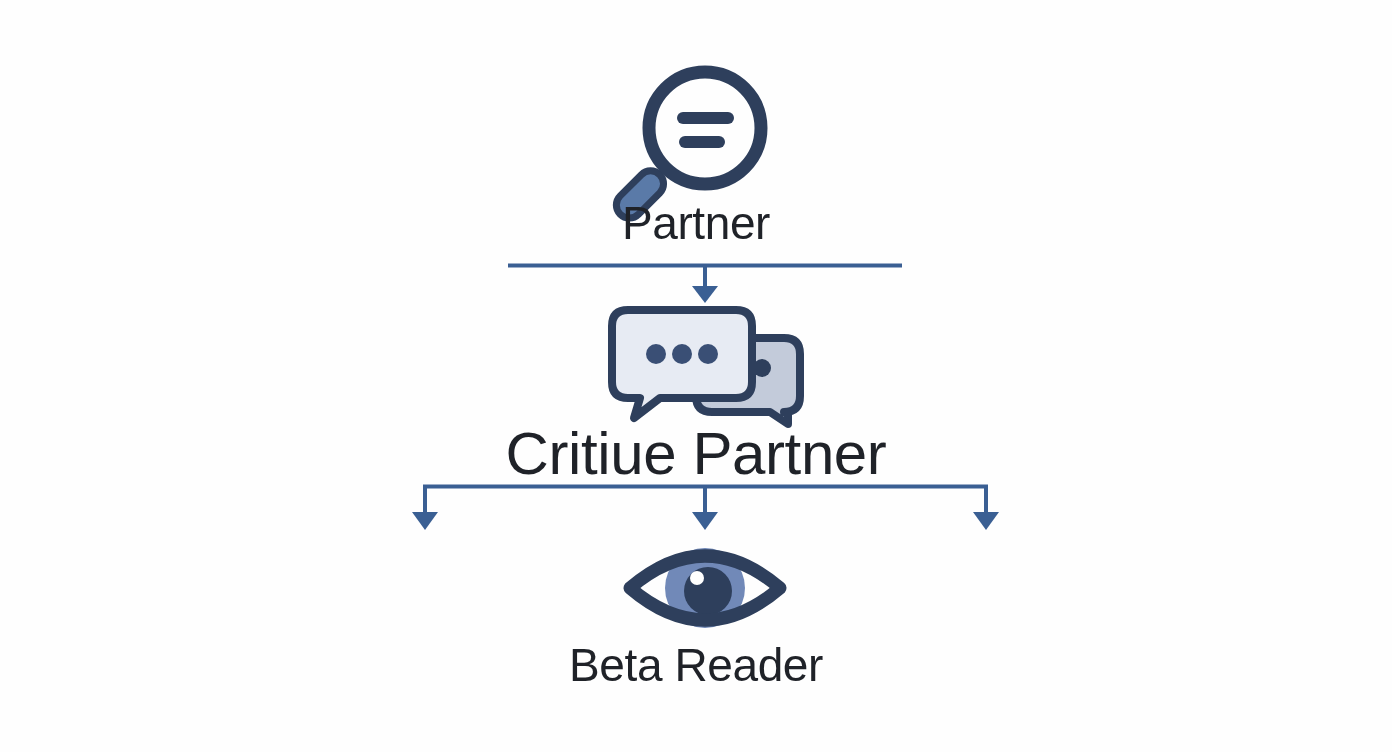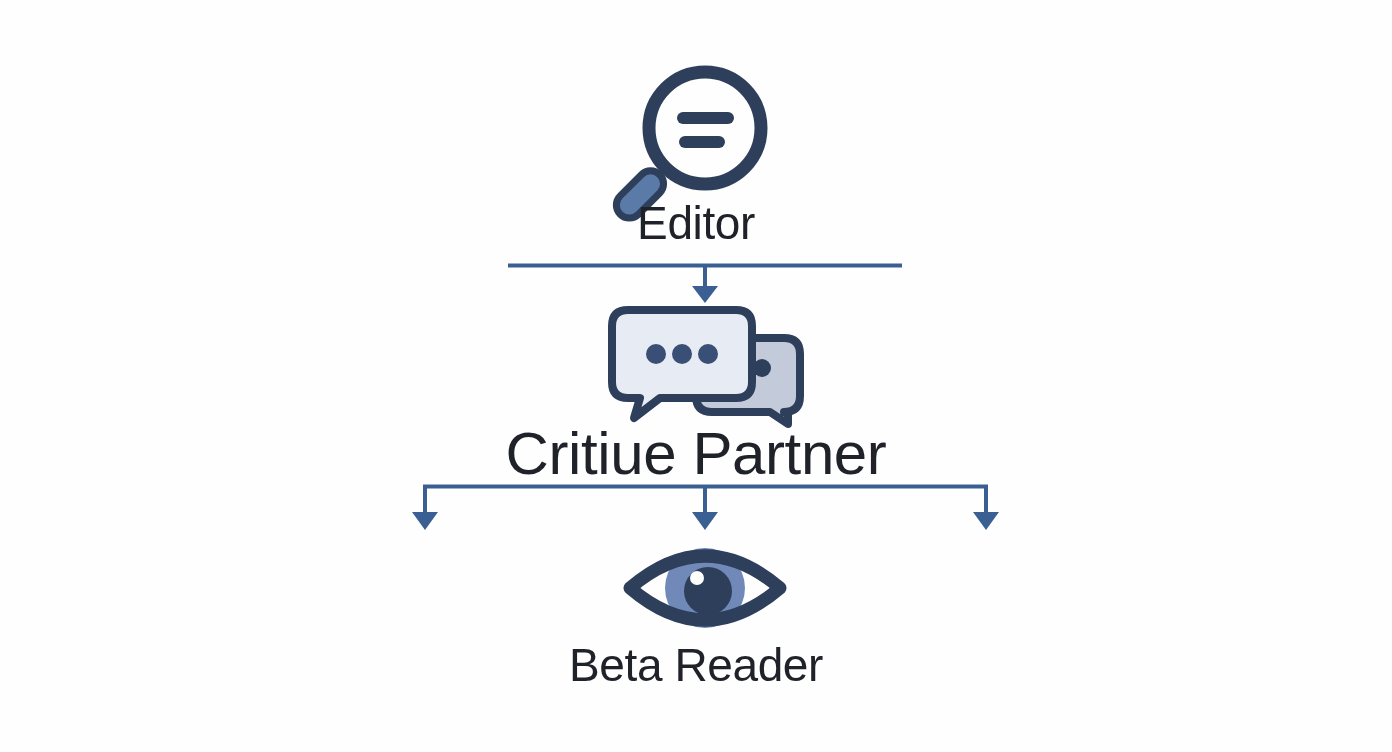--- a/index.html
+++ b/index.html
@@ -133,19 +133,19 @@
 
       <circle cx="697" cy="578" r="7" fill="#ffffff"></circle>
 
       <path d="M 630 588
                Q 705 524 780 588
                Q 705 652 630 588 Z" fill="none" stroke="#2e3f5c" stroke-width="13" stroke-linejoin="round"></path>
     </g>
 
   </svg>
 
-  <div class="node-label" id="label-editor">Editor</div>
+  <div class="node-label" id="label-editor">Partner</div>
 
   <div class="node-label" id="label-critique">Critiue Partner</div>
 
   <div class="node-label" id="label-beta">Beta Reader</div>
 
 </div>
 
 </body></html>

